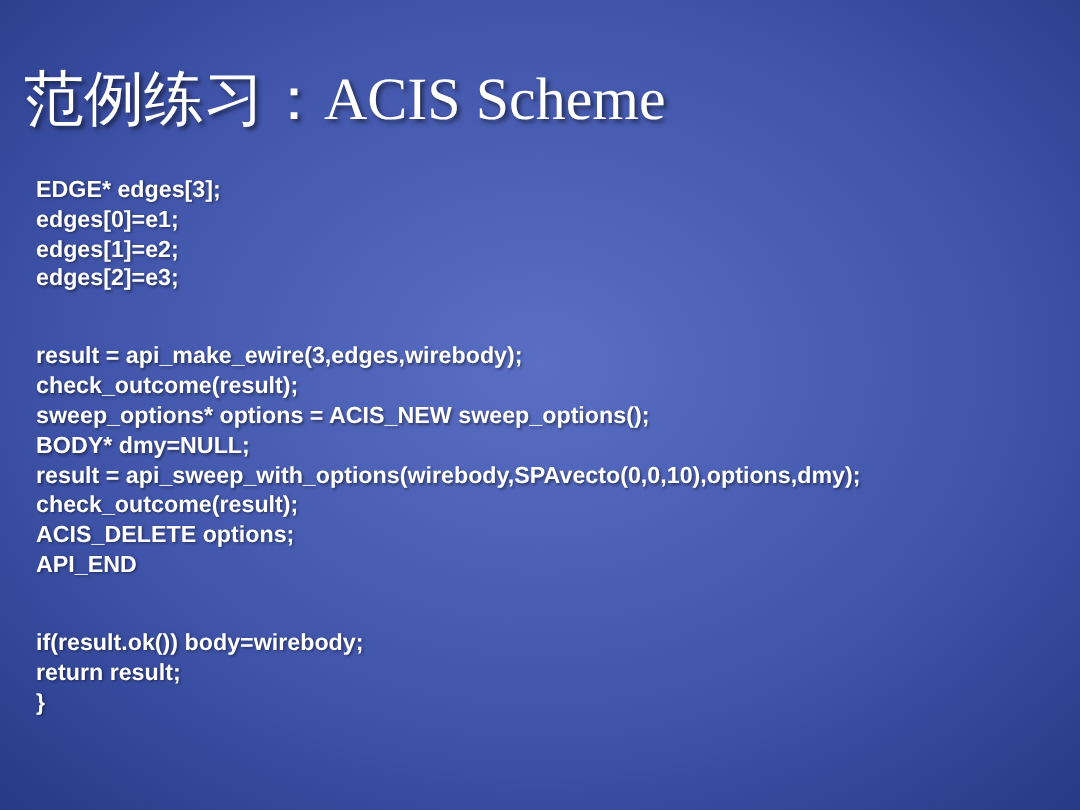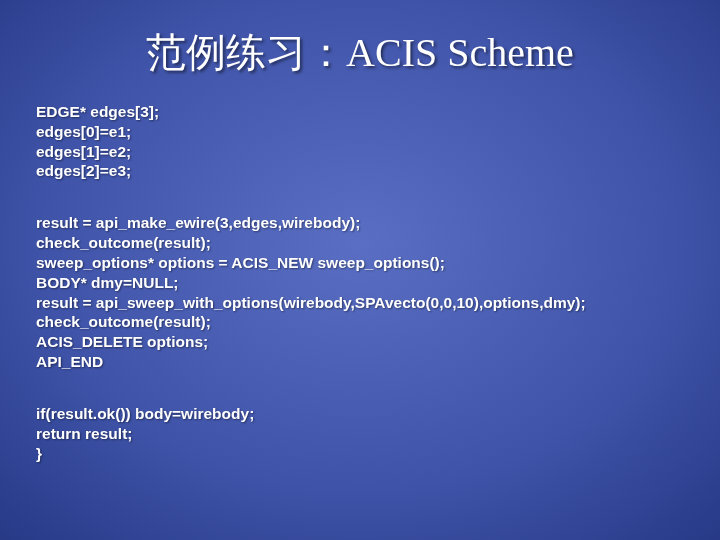--- a/index.html
+++ b/index.html
@@ -14,37 +14,37 @@
                 #5a6fc4 0%,
                 #3f53a8 35%,
                 #2a3d8c 55%,
                 #1a2866 75%,
                 #0d1640 90%,
                 #060b25 100%);
     font-family: Arial, "Helvetica Neue", Helvetica, sans-serif;
     color: #ffffff;
   }
   .title {
-    text-align: center;
+    text-align: left;
     font-size: 40px;
     font-weight: normal;
     color: #ffffff;
-    margin: 3px;
+    margin: 16px;
     padding-top: 22px;
     padding-bottom: 8px;
     font-family: "SimSun", "宋体", serif;
     text-shadow: 2px 2px 3px rgba(0,0,0,0.5);
   }
   .code-block {
     font-family: Verdana, Arial, sans-serif;
     font-size: 15.5px;
     line-height: 1.28;
     font-weight: bold;
     color: #ffffff;
-    padding-left: 36px;
+    padding-left: 24px;
     padding-right: 10px;
     margin-top: 14px;
     white-space: pre-wrap;
     text-shadow: 1px 1px 2px rgba(0,0,0,0.45);
   }
   .spacer {
     height: 18px;
   }
 </style>
 </head>

